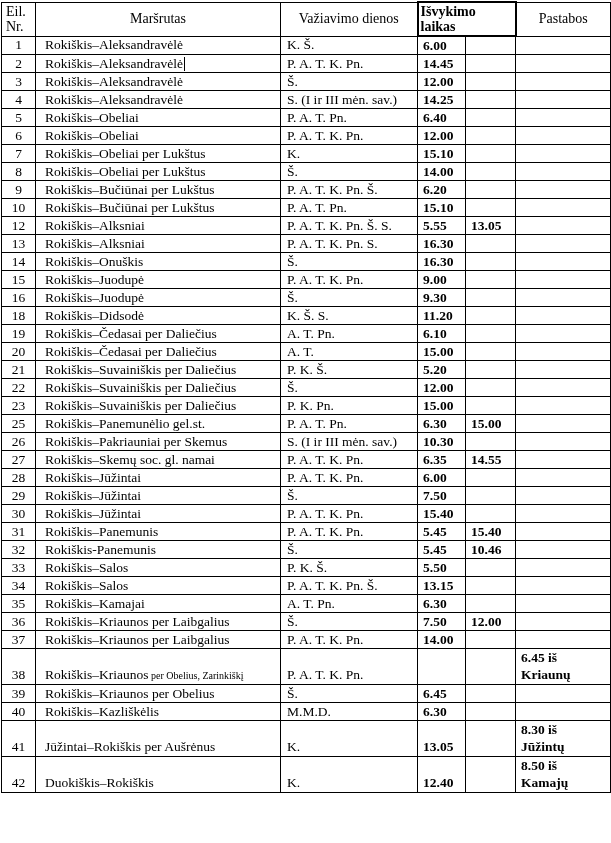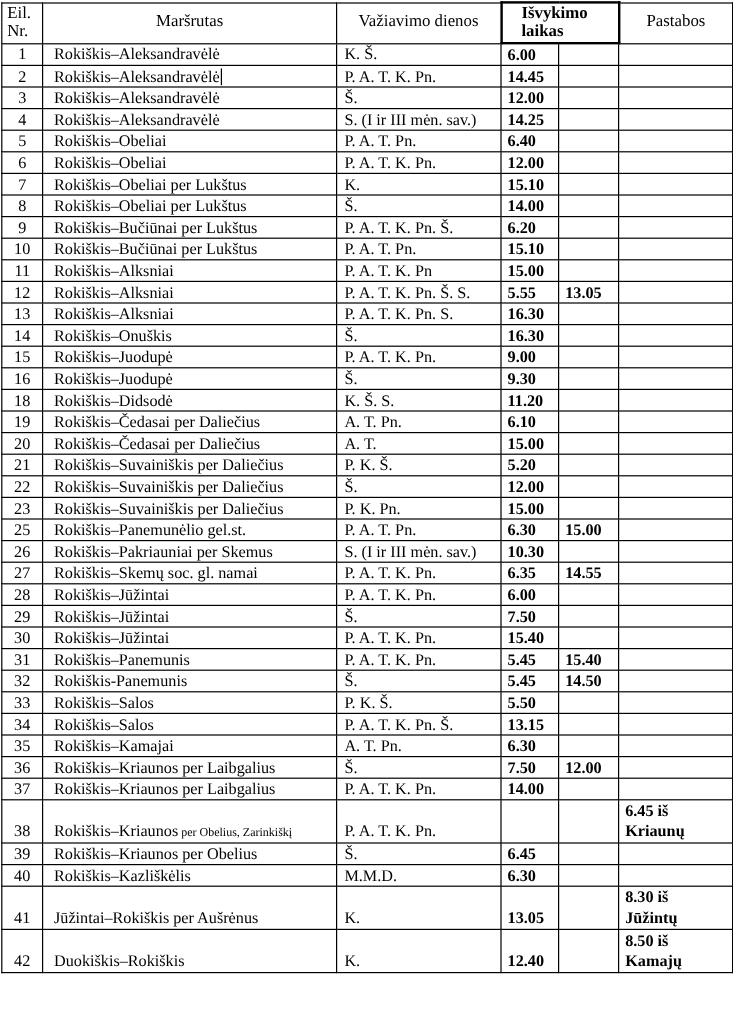--- a/index.html
+++ b/index.html
@@ -40,21 +40,21 @@
   }
   th.h-nr {
     text-align: left;
     padding-left: 4px;
     white-space: pre-line;
     line-height: 15px;
   }
   th.h-departure {
     font-weight: bold;
     text-align: left;
-    padding-left: 16px;
+    padding-left: 2px;
     white-space: pre-line;
     line-height: 15px;
     border: 2px solid #000000;
   }
   
   tbody td { height: 17px; vertical-align: middle; }
   tr.tall td { height: 34px; vertical-align: bottom; padding-bottom: 1px; }
   td.c-nr   { text-align: center; }
   td.c-route{ padding-left: 9px; }
   td.c-days { padding-left: 6px; margin-left: 40px; }
@@ -175,28 +175,20 @@
   </tr>
         <tr>
     <td class="c-nr b-nr">10</td>
     <td class="c-route"><span class="b-route">Rokiškis–Bučiūnai per Lukštus</span></td>
     <td class="c-days b-days">P. A. T. Pn.</td>
     <td class="c-time b-time1">15.10</td>
     <td class="c-time2 b-time2"></td>
     <td class="c-note b-note"></td>
   </tr>
         <tr>
-    <td class="c-nr b-nr">11</td>
-    <td class="c-route"><span class="b-route">Rokiškis–Alksniai</span></td>
-    <td class="c-days b-days">P. A. T. K. Pn</td>
-    <td class="c-time b-time1">15.00</td>
-    <td class="c-time2 b-time2"></td>
-    <td class="c-note b-note"></td>
-  </tr>
-        <tr>
     <td class="c-nr b-nr">12</td>
     <td class="c-route"><span class="b-route">Rokiškis–Alksniai</span></td>
     <td class="c-days b-days">P. A. T. K. Pn. Š. S.</td>
     <td class="c-time b-time1">5.55</td>
     <td class="c-time2 b-time2">13.05</td>
     <td class="c-note b-note"></td>
   </tr>
         <tr>
     <td class="c-nr b-nr">13</td>
     <td class="c-route"><span class="b-route">Rokiškis–Alksniai</span></td>
@@ -331,21 +323,21 @@
     <td class="c-days b-days">P. A. T. K. Pn.</td>
     <td class="c-time b-time1">5.45</td>
     <td class="c-time2 b-time2">15.40</td>
     <td class="c-note b-note"></td>
   </tr>
         <tr>
     <td class="c-nr b-nr">32</td>
     <td class="c-route"><span class="b-route">Rokiškis-Panemunis</span></td>
     <td class="c-days b-days">Š.</td>
     <td class="c-time b-time1">5.45</td>
-    <td class="c-time2 b-time2">14.50</td>
+    <td class="c-time2 b-time2">10.46</td>
     <td class="c-note b-note"></td>
   </tr>
         <tr>
     <td class="c-nr b-nr">33</td>
     <td class="c-route"><span class="b-route">Rokiškis–Salos</span></td>
     <td class="c-days b-days">P. K. Š.</td>
     <td class="c-time b-time1">5.50</td>
     <td class="c-time2 b-time2"></td>
     <td class="c-note b-note"></td>
   </tr>

